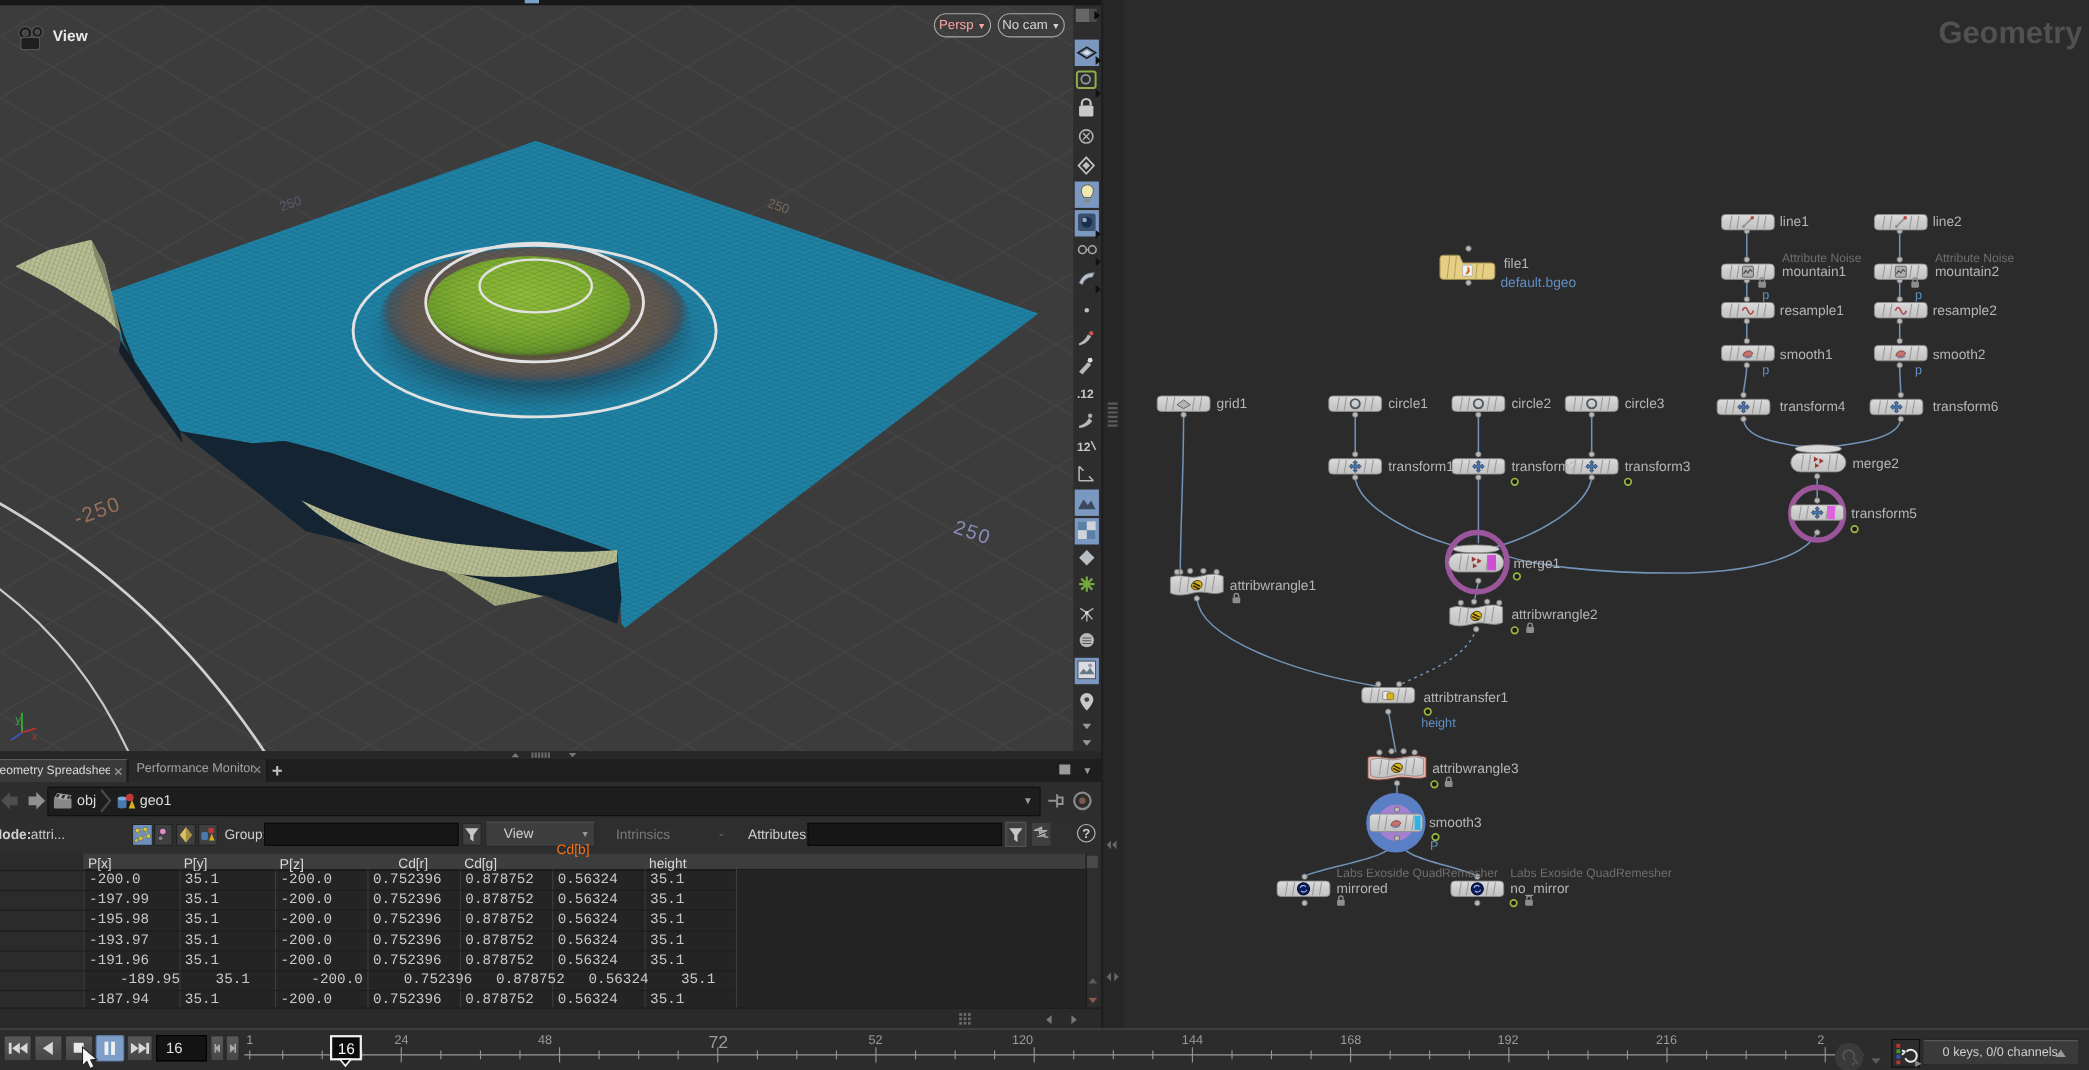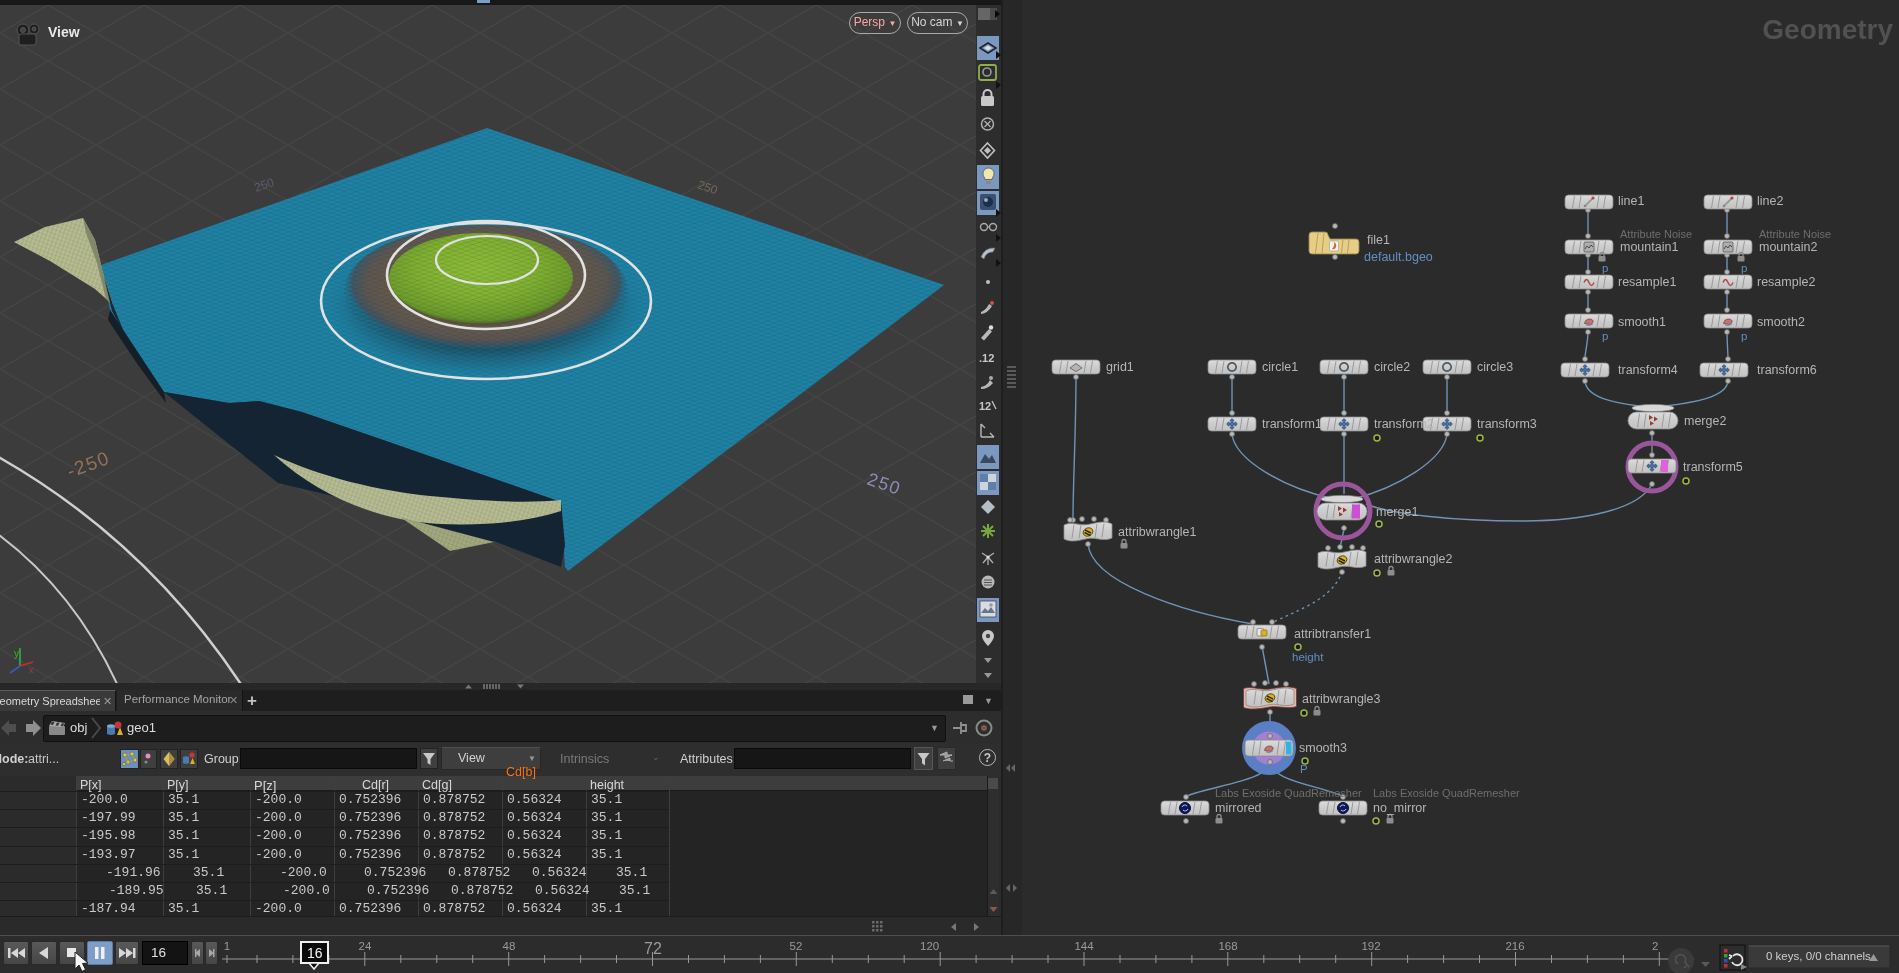--- a/index.html
+++ b/index.html
@@ -732,21 +732,21 @@
   <div class="abs trow" style="left:76px;top:162.6px;">
         <span style="width:87px;">-193.97</span>
         <span style="width:87px;">35.1</span>
         <span style="width:84px;">-200.0</span>
         <span style="width:84px;">0.752396</span>
         <span style="width:84px;">0.878752</span>
         <span style="width:84px;">0.56324</span>
         <span style="width:83px;">35.1</span>
       </div>
   <div class="abs trow" style="left:76px;top:180.8px;">
-        <span style="width:87px;margin-left:25px;">-191.96</span>
+        <span style="width:87px;">-191.96</span>
         <span style="width:87px;">35.1</span>
         <span style="width:84px;">-200.0</span>
         <span style="width:84px;">0.752396</span>
         <span style="width:84px;">0.878752</span>
         <span style="width:84px;">0.56324</span>
         <span style="width:83px;">35.1</span>
       </div>
   <div class="abs trow" style="left:76px;top:199.0px;padding-left:28px;">
         <span style="width:87px;">-189.95</span>
         <span style="width:87px;">35.1</span>
@@ -829,21 +829,21 @@
       <path d="M9,8 v8 l-5,-4 z" fill="#a8a8a8"></path>
       <rect x="4" y="8" width="1.5" height="8" fill="#a8a8a8"></rect>
     </svg>
   <div class="pbtn" style="left:205px;width:13px;"></div>
   <svg class="abs" style="left:205px;top:5px;" width="13" height="24">
       <path d="M4,8 v8 l5,-4 z" fill="#a8a8a8"></path>
       <rect x="8" y="8" width="1.5" height="8" fill="#a8a8a8"></rect>
     </svg>
   <div class="abs" style="left:207px;top:4px;width:40px;text-align:center;color:#9a9a9a;font-size:11.5px;">1</div>
   <div class="abs" style="left:345px;top:4px;width:40px;text-align:center;color:#9a9a9a;font-size:11.5px;">24</div>
-  <div class="abs" style="left:489px;top:4px;width:40px;text-align:center;color:#9a9a9a;font-size:11.5px;">48</div>
+  <div class="abs" style="left:489px;top:4px;width:40px;color:#9a9a9a;font-size:11.5px;">48</div>
   <div class="abs" style="left:633px;top:4px;width:40px;text-align:center;color:#9a9a9a;font-size:16px;">72</div>
   <div class="abs" style="left:776px;top:4px;width:40px;text-align:center;color:#9a9a9a;font-size:11.5px;">52</div>
   <div class="abs" style="left:920px;top:4px;width:40px;text-align:left;color:#9a9a9a;font-size:11.5px;">120</div>
   <div class="abs" style="left:1064px;top:4px;width:40px;text-align:center;color:#9a9a9a;font-size:11.5px;">144</div>
   <div class="abs" style="left:1208px;top:4px;width:40px;text-align:center;color:#9a9a9a;font-size:11.5px;">168</div>
   <div class="abs" style="left:1351px;top:4px;width:40px;text-align:center;color:#9a9a9a;font-size:11.5px;">192</div>
   <div class="abs" style="left:1495px;top:4px;width:40px;text-align:center;color:#9a9a9a;font-size:11.5px;">216</div>
   <div class="abs" style="left:1652px;top:4px;color:#9a9a9a;font-size:11.5px;">2</div>
   <svg class="abs" style="left:0;top:0;" width="1899" height="38">
     <line x1="222" y1="23" x2="1694" y2="23" stroke="#989898" stroke-width="1"></line>

